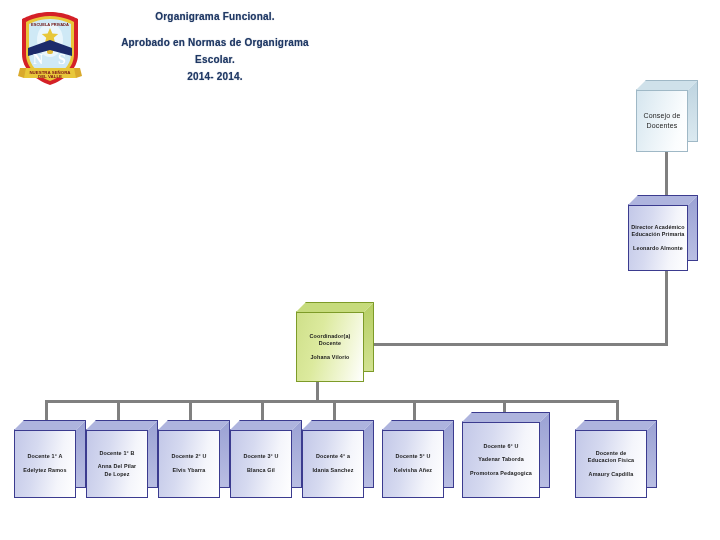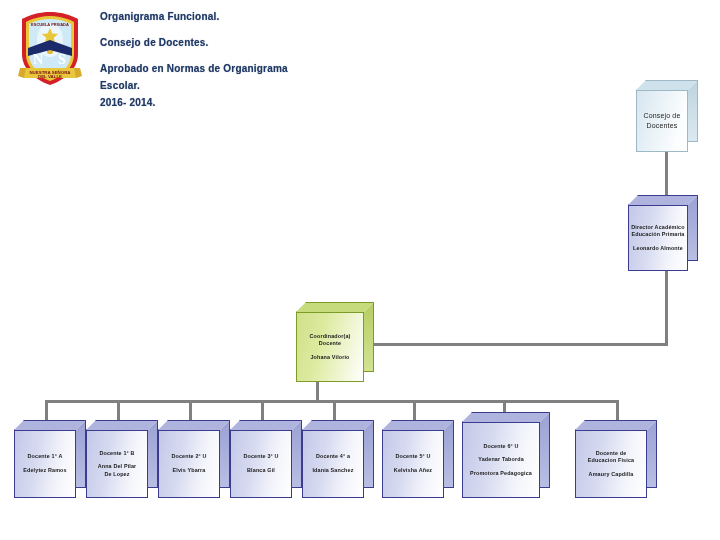--- a/index.html
+++ b/index.html
@@ -8,21 +8,21 @@
     background:#ffffff;
     font-family:"Liberation Sans", sans-serif;
     overflow:hidden;
     position:relative;
   }
   #canvas{position:absolute;left:0;top:0;width:720px;height:540px;}
 
   
   .title-block{
     position:absolute;left:100px;top:8px;width:230px;
-    text-align:left;
+    text-align:center;
     color:#1F3864;
     font-weight:bold;
     font-size:10px;
     line-height:17px;
     letter-spacing:.2px;
     text-shadow:0 0 1px rgba(31,56,100,.55);
   }
   .title-line{margin:0;padding:0;}
   .title-line.l1{margin-bottom:9px;}
   .title-line.l2{margin-bottom:9px;}
@@ -111,23 +111,22 @@
       <path d="M64 58 L58 58 L60 68 L66 66 Z" fill="#d9a92c"></path>
       <text x="34" y="63.6" font-family="'Liberation Sans',sans-serif" font-size="4.4" font-weight="bold" fill="#7a1416" text-anchor="middle">NUESTRA SEÑORA</text>
       <text x="34" y="68.4" font-family="'Liberation Sans',sans-serif" font-size="4.4" font-weight="bold" fill="#7a1416" text-anchor="middle">DEL VALLE</text>
       <path d="M34 9 C22 9 13 14 13 14" fill="none" stroke="#8a1c1c" stroke-width="0"></path>
       <text x="34" y="16" font-family="'Liberation Sans',sans-serif" font-size="4" font-weight="bold" fill="#6d1111" text-anchor="middle">ESCUELA  PRIVADA</text>
     </svg>
   </div>
 
   <div class="title-block">
     <div class="title-line l1">Organigrama Funcional.</div>
-    <div class="title-line l2">Consejo de Docentes.</div>
     <div class="title-line l3">Aprobado en Normas de Organigrama Escolar.</div>
-    <div class="title-line l4">2016- 2014.</div>
+    <div class="title-line l4">2014- 2014.</div>
   </div>
 
   <div class="conn" style="left:665px;top:150px;width:3px;height:50px;"></div>
 
   <div class="conn" style="left:665px;top:267px;width:3px;height:78px;"></div>
 
   <div class="conn" style="left:372px;top:343px;width:296px;height:3px;"></div>
 
   <div class="conn" style="left:316px;top:380px;width:3px;height:22px;"></div>
 

